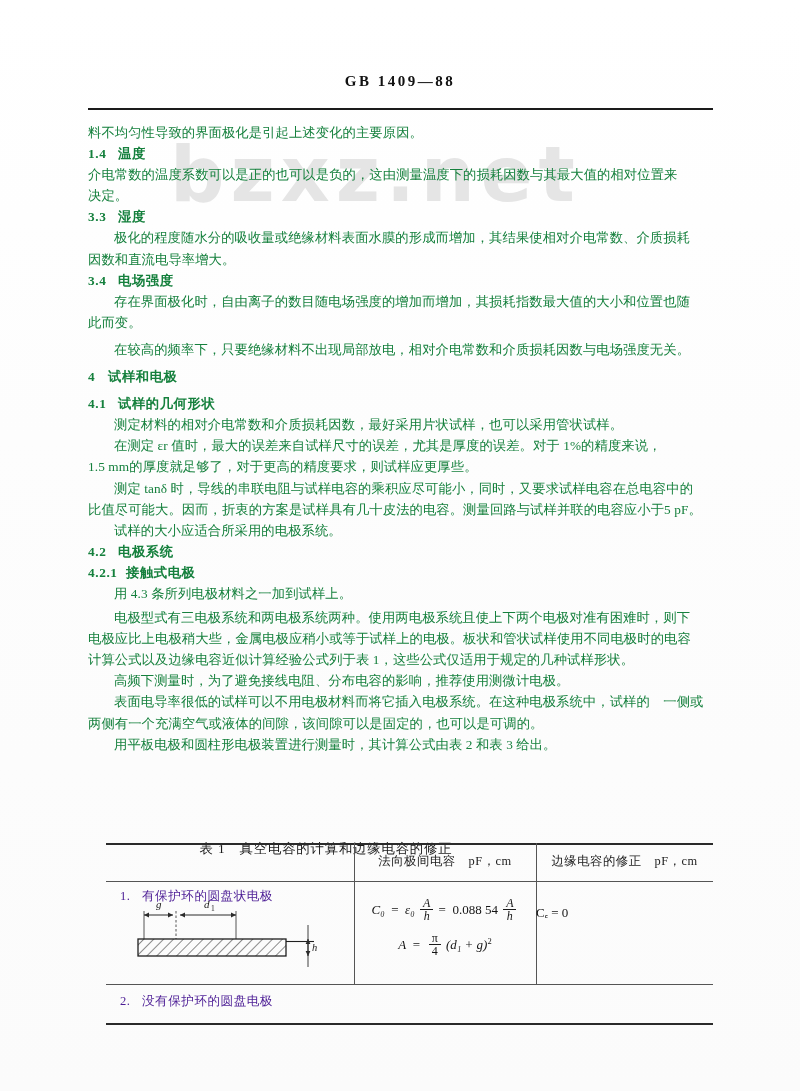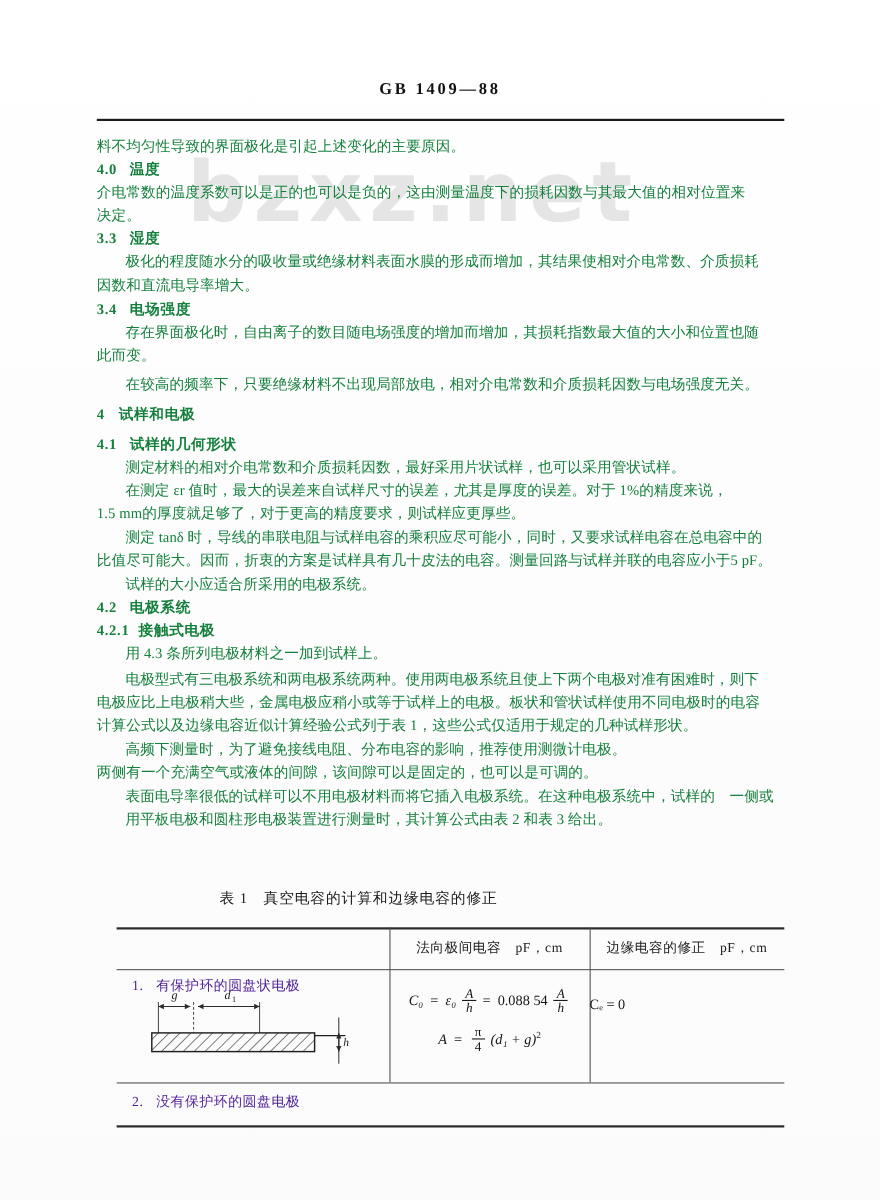--- a/index.html
+++ b/index.html
@@ -91,21 +91,21 @@
     letter-spacing: 6px;
     color: #dcdcdc;
     opacity: 0.72;
     pointer-events: none;
     user-select: none;
   }
 
   
   .table-title {
     position: absolute;
-    top: 808px;
+    top: 840px;
     left: 0;
     width: 652px;
     text-align: center;
     font-size: 13.4px;
     letter-spacing: 0.8px;
     color: #1a1a1a;
   }
   .tbl {
     position: absolute;
     top: 843px;
@@ -228,21 +228,21 @@
     <span class="std-no">GB 1409—88</span>
   </div>
   <div class="header-rule"></div>
 
   <div class="watermark">bzxz.net</div>
 
   <div class="body-col">
     <div class="ln">料不均匀性导致的界面极化是引起上述变化的主要原因。</div>
 
     <div class="ln heading">
-      <span class="num">4.0</span><span>温度</span>
+      <span class="num">1.4</span><span>温度</span>
     </div>
 
     <div class="ln">介电常数的温度系数可以是正的也可以是负的，这由测量温度下的损耗因数与其最大值的相对位置来</div>
     <div class="ln">决定。</div>
 
     <div class="ln heading">
       <span class="num">3.3</span><span>湿度</span>
     </div>
 
     <div class="ln indent">极化的程度随水分的吸收量或绝缘材料表面水膜的形成而增加，其结果使相对介电常数、介质损耗</div>
@@ -283,22 +283,22 @@
     </div>
 
     <div class="ln indent">用 4.3 条所列电极材料之一加到试样上。</div>
     <div class="ln spacer-s"></div>
     <div class="ln indent">电极型式有三电极系统和两电极系统两种。使用两电极系统且使上下两个电极对准有困难时，则下</div>
     <div class="ln">电极应比上电极稍大些，金属电极应稍小或等于试样上的电极。板状和管状试样使用不同电极时的电容</div>
     <div class="ln">计算公式以及边缘电容近似计算经验公式列于表 1，这些公式仅适用于规定的几种试样形状。</div>
     <div class="ln indent">高频下测量时，为了避免接线电阻、分布电容的影响，推荐使用测微计电极。</div>
 
 
+    <div class="ln indent">表面电导率很低的试样可以不用电极材料而将它插入电极系统。在这种电极系统中，试样的　一侧或</div>
     <div class="ln">两侧有一个充满空气或液体的间隙，该间隙可以是固定的，也可以是可调的。</div>
-    <div class="ln indent">表面电导率很低的试样可以不用电极材料而将它插入电极系统。在这种电极系统中，试样的　一侧或</div>
     <div class="ln indent">用平板电极和圆柱形电极装置进行测量时，其计算公式由表 2 和表 3 给出。</div>
   </div>
 
   <div class="table-title">表 1　真空电容的计算和边缘电容的修正</div>
 
   <div class="tbl">
     <div class="rule-hv rule-top"></div>
     <div class="rule-head"></div>
     <div class="rule-row1"></div>
     <div class="rule-hv rule-row2"></div>

